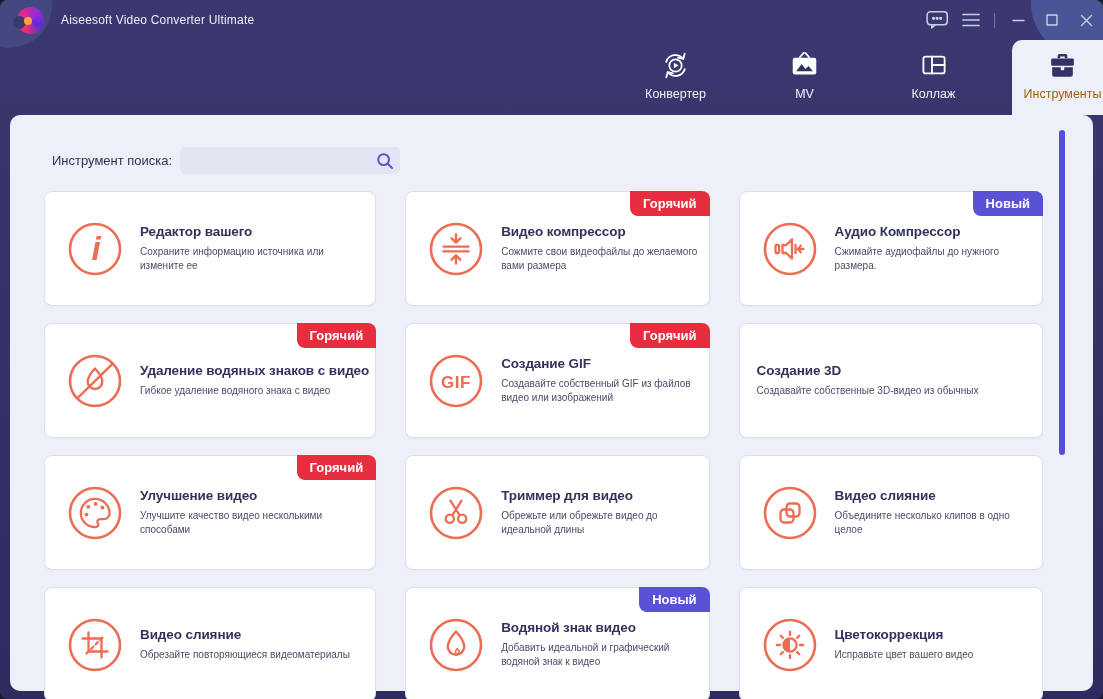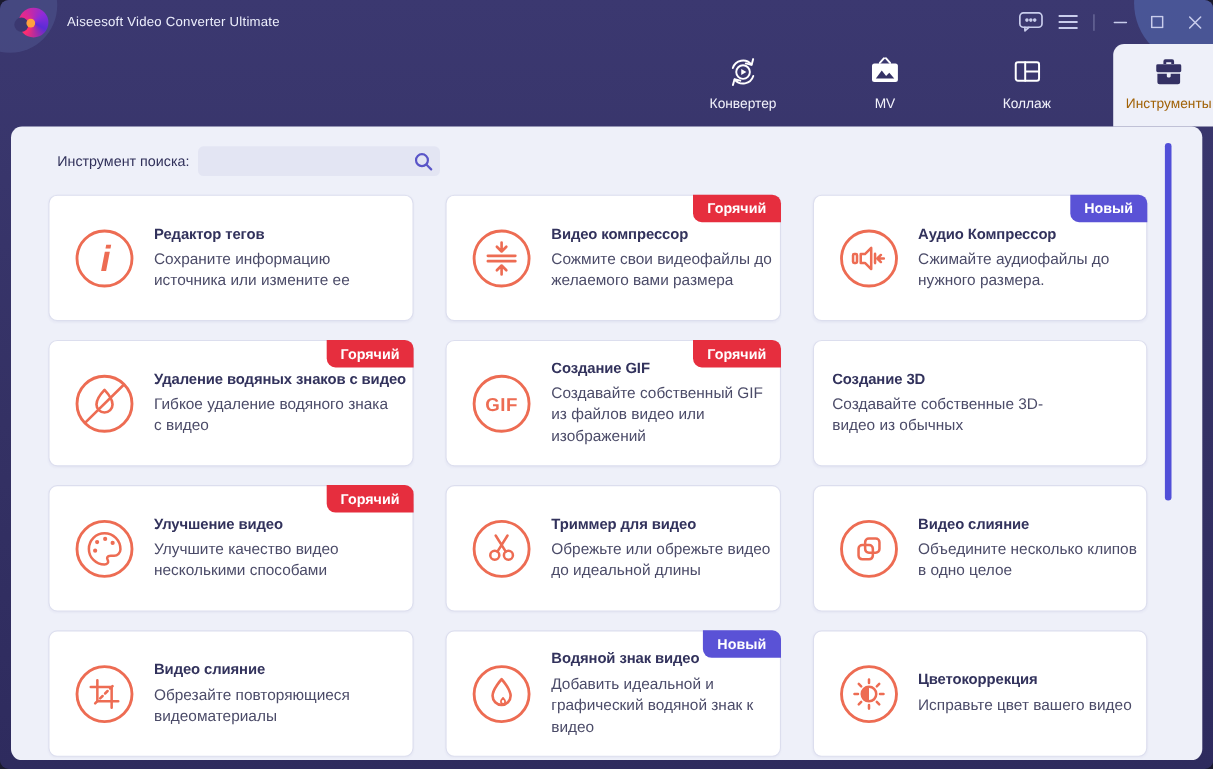--- a/index.html
+++ b/index.html
@@ -24,34 +24,34 @@
 
   
   #tabbar{position:absolute;left:0;top:40px;width:100%;height:75px;display:flex;justify-content:flex-end;z-index:4;margin-left:24px;}
   .tab{width:101px;margin:0 14px;display:flex;flex-direction:column;align-items:center;padding-top:9px;color:#ffffff;}
   .tab .tab-icon{height:32px;display:flex;align-items:center;justify-content:center;}
   .tab .tab-label{font-size:12.5px;margin-top:6px;color:#f2f2fb;}
   .tab.active{background:var(--panel);border-radius:10px 10px 0 0;color:var(--frame);}
   .tab.active .tab-label{color:#a16207;}
 
   
-  #panel{position:absolute;left:10px;right:10px;top:115px;bottom:8px;background:var(--panel);border-radius:10px;padding:18px 50px 0 34px;}
+  #panel{position:absolute;left:10px;right:10px;top:115px;bottom:8px;background:var(--panel);border-radius:10px;padding:32px 50px 0 34px;}
   #search-row{display:flex;align-items:center;height:27px;margin-bottom:17px;margin-left:8px;}
   #search-label{font-size:13px;color:#30305a;}
   #search-box{position:relative;margin-left:8px;width:220px;height:27px;background:#e3e5f3;border-radius:5px;display:flex;align-items:center;}
   #search-input{flex:1;border:none;outline:none;background:transparent;font-size:13px;color:#30305a;padding:0 28px 0 10px;height:100%;}
   #search-btn{position:absolute;right:6px;top:4px;width:19px;height:19px;display:flex;align-items:center;justify-content:center;}
 
   #grid{display:grid;grid-template-columns:repeat(3,1fr);column-gap:29px;row-gap:17px;}
   .card{position:relative;height:115px;background:#ffffff;border:1px solid #dcdeee;border-radius:8px;display:flex;align-items:center;box-shadow:0 1px 2px rgba(60,60,120,.04);}
   .tool-icon{flex:0 0 56px;width:56px;height:56px;margin-left:22px;color:var(--accent);}
   .tool-icon svg{display:block;width:56px;height:56px;}
   .card-text{margin-left:17px;padding-right:6px;min-width:0;}
   .card-title{font-size:13.5px;font-weight:bold;color:#32325c;white-space:nowrap;margin-bottom:6px;letter-spacing:-.1px;}
-  .card-desc{font-size:14px;line-height:1.38;color:#4b4b68;max-width:222px;}
+  .card-desc{font-size:10px;line-height:1.38;color:#4b4b68;max-width:222px;}
   .badge{position:absolute;top:-1px;right:-1px;height:25px;line-height:25px;padding:0 13px;border-radius:0 8px 0 8px;color:#fff;font-size:13px;font-weight:bold;}
   .badge.hot{background:var(--badge-hot);}
   .badge.new{background:var(--badge-new);}
 
   #scrollbar-thumb{position:absolute;right:28px;top:15px;width:6px;height:325px;border-radius:3px;background:var(--scrollbar);}
 </style>
 </head>
 <body>
 
 <div id="app" style="--frame: #343164; --frame-light: #3b3870; --frame-dark: #2e2b5e; --panel: #eef0f9; --accent: #ed6c53; --badge-hot: #e62e3e; --badge-new: #5a52d6; --scrollbar: #514fd8;">
@@ -165,21 +165,21 @@
     </div>
     <div id="grid">
         <div class="card">
           <span class="tool-icon">
             <svg viewBox="0 0 56 56" fill="none" stroke="currentColor" stroke-linecap="round" stroke-linejoin="round" stroke-width="2.6">
               <circle cx="28" cy="28" r="25"></circle>
               <text x="29" y="39" font-size="33" font-family="Liberation Serif,serif" font-style="italic" font-weight="bold" fill="currentColor" stroke="none" text-anchor="middle">i</text>
             </svg>
           </span>
           <span class="card-text">
-            <div class="card-title">Редактор тегов</div>
+            <div class="card-title">Редактор вашего</div>
             <div class="card-desc">Сохраните информацию источника или измените ее</div>
           </span>
         </div>
         <div class="card">
           <span class="tool-icon">
             <svg viewBox="0 0 56 56" fill="none" stroke="currentColor" stroke-linecap="round" stroke-linejoin="round" stroke-width="2.4">
               <circle cx="28" cy="28" r="25" stroke-width="2.6"></circle>
               <path d="M15.5 25.6 H40.5 M15.5 30.4 H40.5"></path>
               <path d="M28 13.5 V21.5 M23.7 17.3 L28 21.6 L32.3 17.3"></path>
               <path d="M28 42.5 V34.5 M23.7 38.7 L28 34.4 L32.3 38.7"></path>

